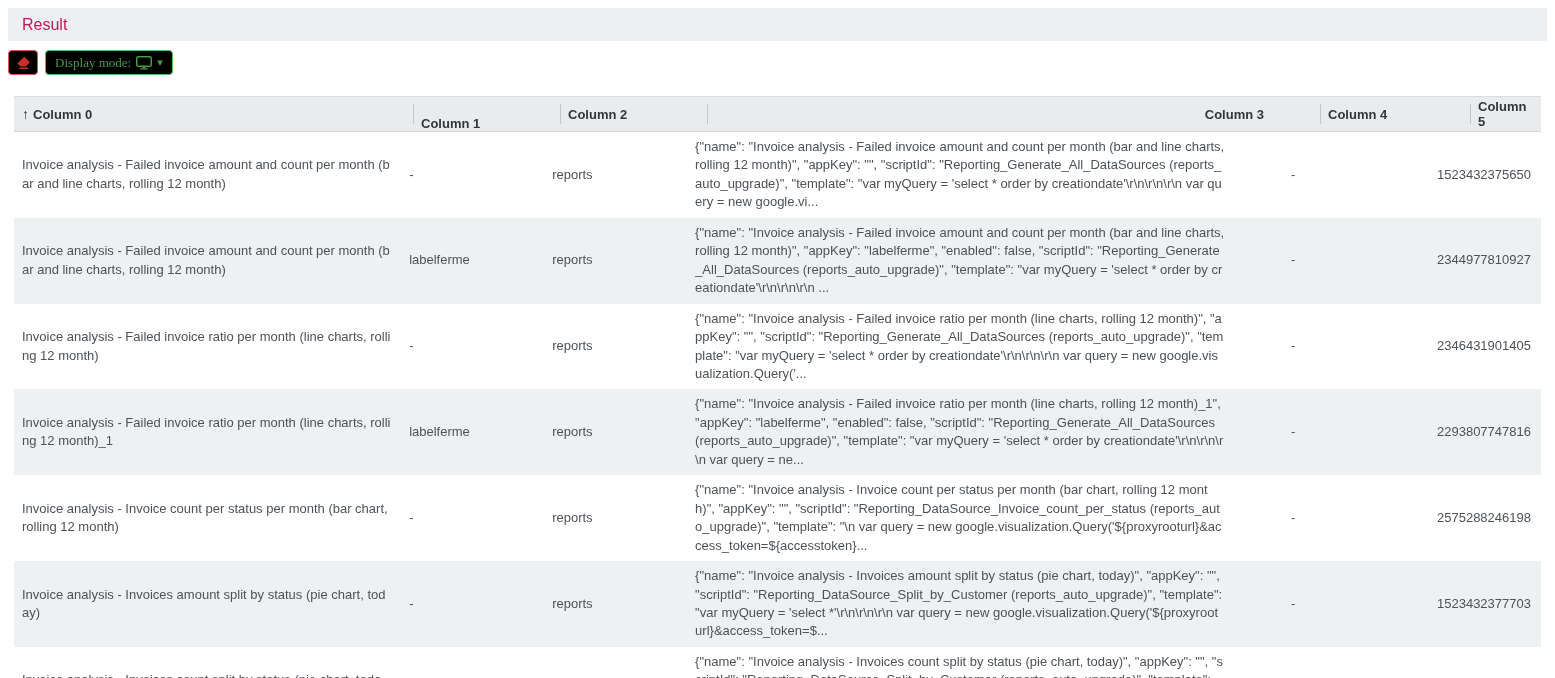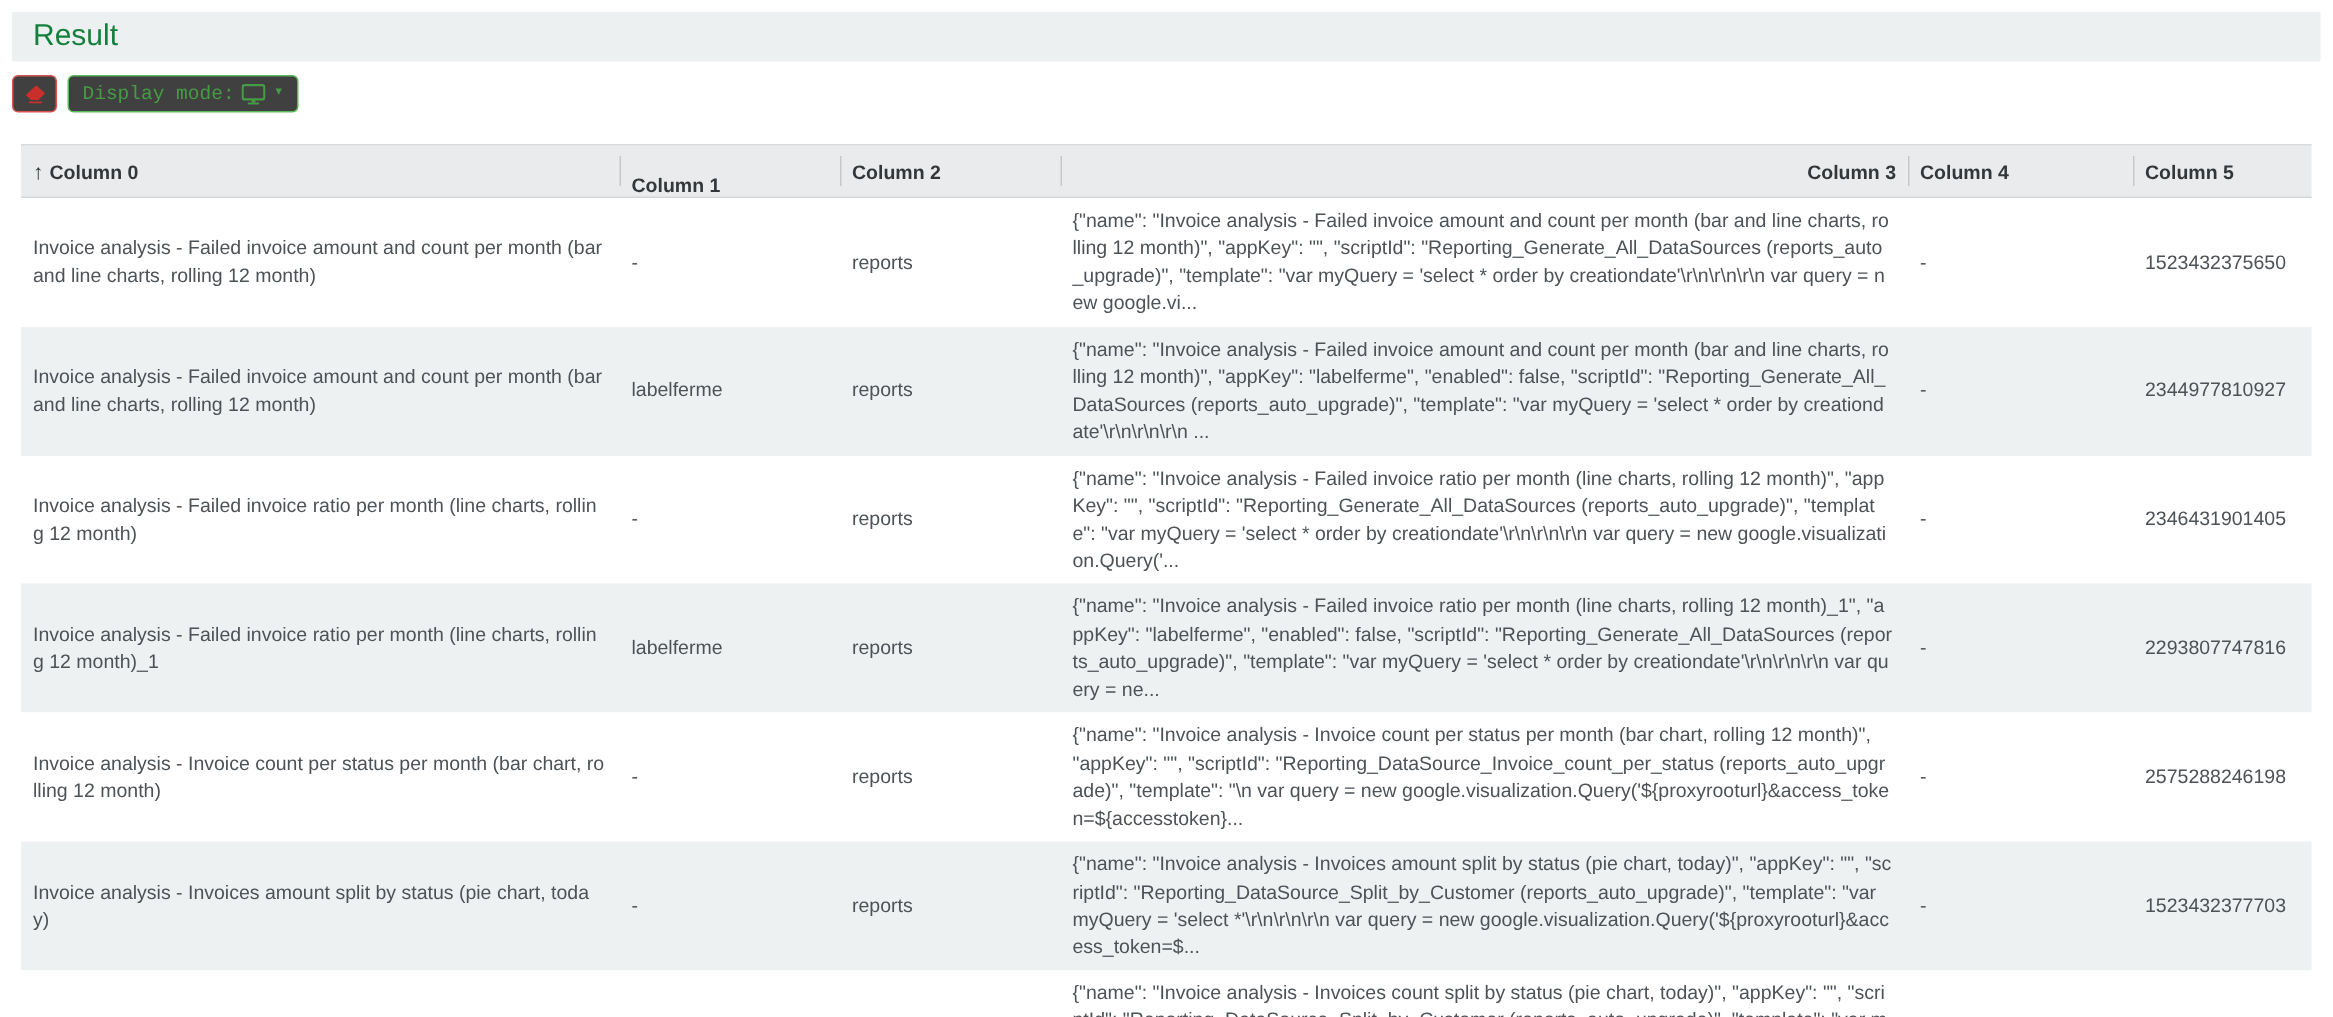--- a/index.html
+++ b/index.html
@@ -13,41 +13,41 @@
   
   .titlebar {
     background: var(--titlebar-bg, #ecf0f1);
     height: 33px;
     display: flex;
     align-items: center;
     padding-left: 14px;
     border-radius: 1px;
   }
   .titlebar .title {
-    font-size: 20px;
-    color: #15803d;
+    font-size: 16px;
+    color: #be185d;
   }
 
   
   .toolbar {
     margin-top: 9px;
     margin-bottom: 21px;
     display: flex;
     align-items: center;
     gap: 7px;
   }
   .btn {
-    background: #404040;
+    background: #000000;
     border-radius: 4px;
     height: 25px;
     display: inline-flex;
     align-items: center;
     justify-content: center;
     cursor: pointer;
-    font-family: Liberation Mono, monospace;
+    font-family: Liberation Serif, serif;
   }
   .btn-clear {
     border: 1px solid var(--danger-border, #d9534f);
     width: 30px;
   }
   .btn-display {
     border: 1px solid var(--success-border, #5cb85c);
     color: var(--success, #449d44);
     font-size: 13px;
     padding: 0 9px;
@@ -108,21 +108,21 @@
     padding: 6px 10px 6px 8px;
     font-size: 13px;
     line-height: 1.42;
     color: #4d5257;
     align-self: center;
   }
   .c0 { width: 399px; word-break: break-all; }
   .c1 { width: 147px; align-items: flex-end; }
   .c2 { width: 147px; }
   .c3 { width: 565px; word-break: break-all; justify-content: flex-end; }
-  .c4 { width: 150px; }
+  .c4 { width: 150px; margin-left: 48px; }
   .c5 { flex: 1; }
 </style>
 </head>
 <body>
 
 <div class="titlebar">
   <span class="title">Result</span>
 </div>
 
 <div class="toolbar">

